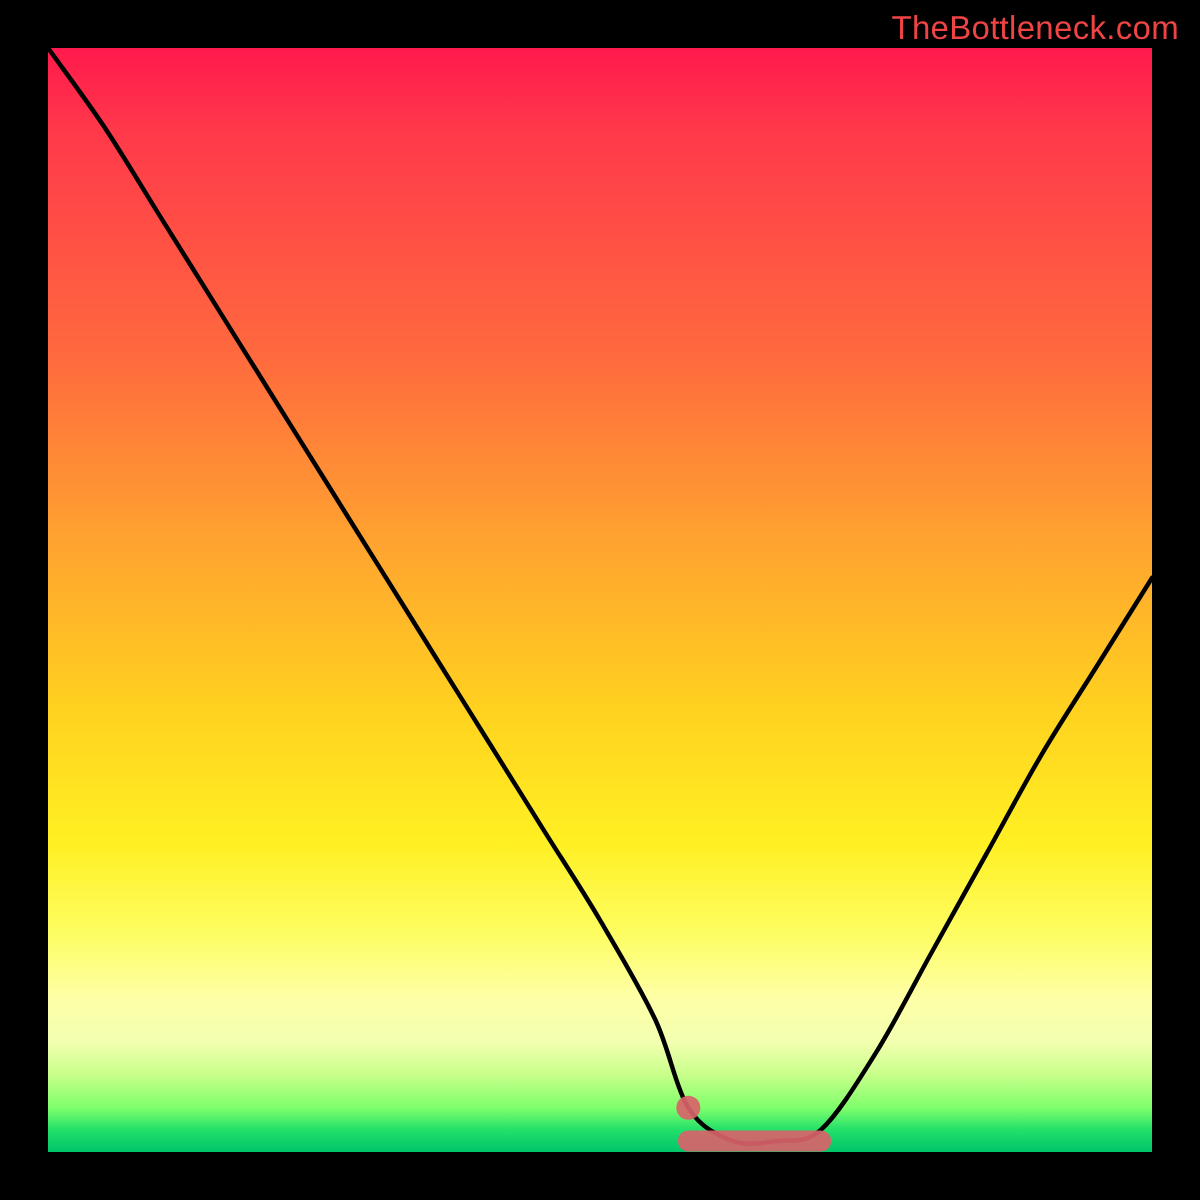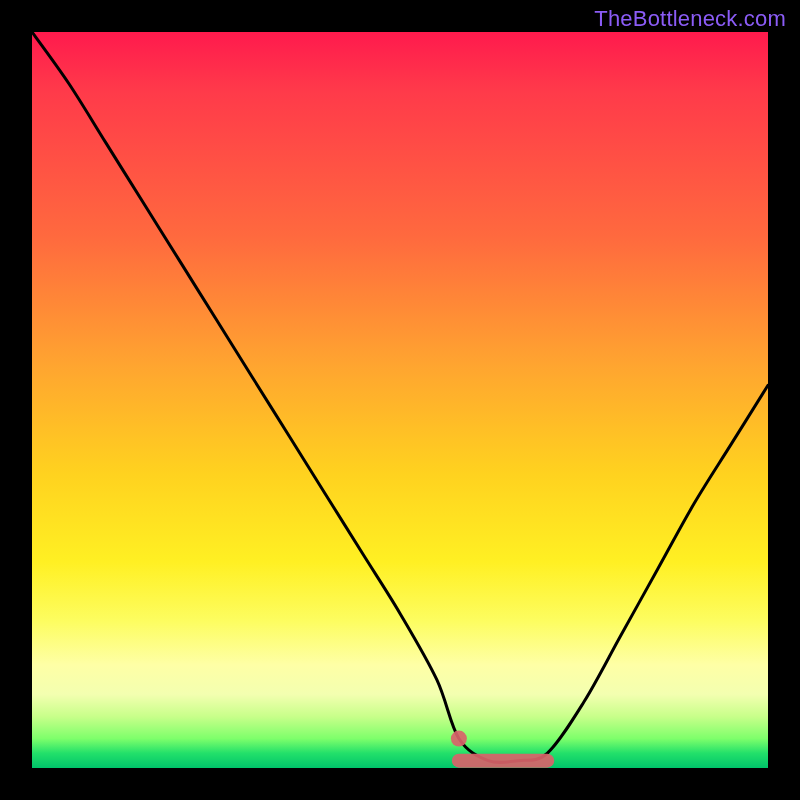--- a/index.html
+++ b/index.html
@@ -46,21 +46,21 @@
       #c8ff8a 93%,
       #7eff6b 96%,
       #22e06a 98%,
       #00c46a 100%
     );
   }
   .watermark {
     position: absolute;
     top: 6px;
     right: 14px;
-    color: #8b5cf6;
+    color: #ef4444;
     font-size: 22px;
     letter-spacing: 0.2px;
     user-select: none;
   }
   svg.curve {
     position: absolute;
     left: 0;
     top: 0;
     width: 100%;
     height: 100%;

